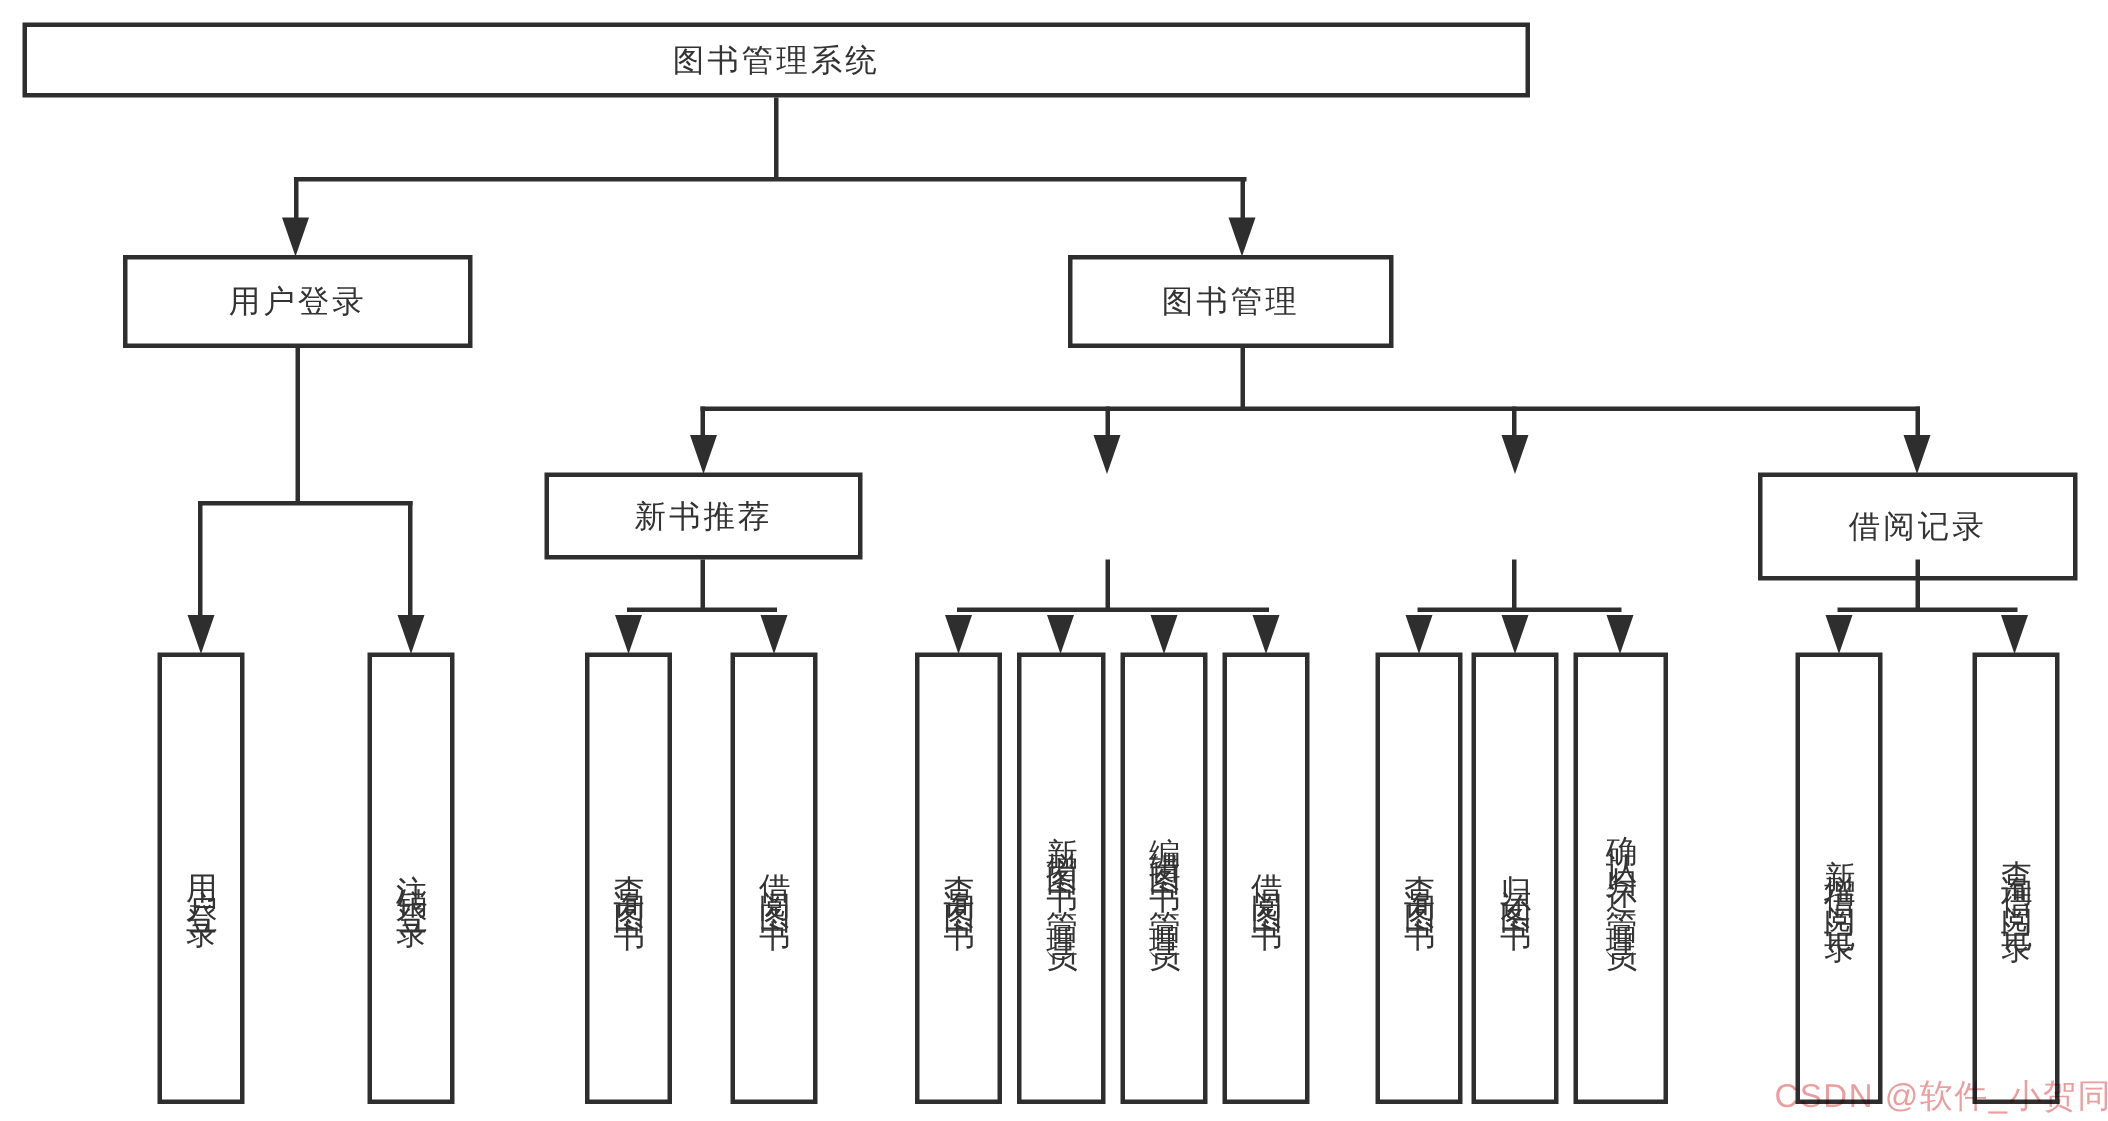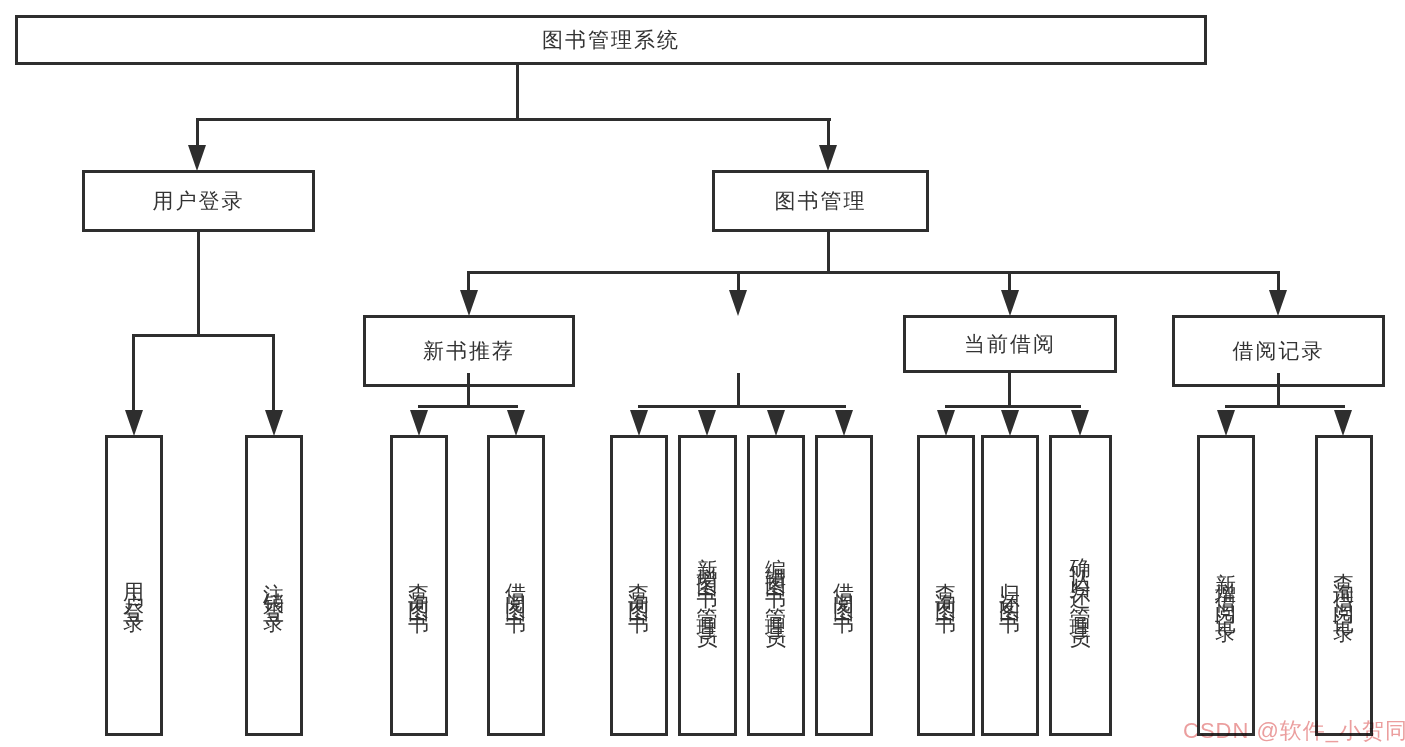--- a/index.html
+++ b/index.html
@@ -26,36 +26,33 @@
   .watermark{
     position:absolute;left:1183px;top:716px;font-size:22px;letter-spacing:1px;
     color:#eb9e9e;mix-blend-mode:multiply;white-space:nowrap;z-index:5;
   }
 </style>
 </head>
 <body>
 
 <div class="canvas">
 
-  <div class="box" style="left:15px;top:15px;width:1192px;height:50px">
+  <div class="box" style="left:15px;top:15px;width:1005px;height:50px">
     <span class="hlabel">图书管理系统</span>
   </div>
 
   <div class="box" style="left:82px;top:170px;width:233px;height:62px">
     <span class="hlabel">用户登录</span>
   </div>
   <div class="box" style="left:712px;top:170px;width:217px;height:62px">
     <span class="hlabel">图书管理</span>
   </div>
 
-  <div class="box" style="left:363px;top:315px;width:212px;height:72px">
+  <div class="box" style="left:363px;top:315px;width:212px;height:58px">
     <span class="hlabel">新书推荐</span>
-  </div>
-  <div class="box" style="left:903px;top:315px;width:214px;height:58px">
-    <span class="hlabel">当前借阅</span>
   </div>
   <div class="box" style="left:1172px;top:315px;width:213px;height:72px">
     <span class="hlabel">借阅记录</span>
   </div>
 
   <div class="box leaf" style="left:105px;top:435px;width:58px;height:301px">
     <span class="vlabel">用户登录</span>
   </div>
   <div class="box leaf" style="left:245px;top:435px;width:58px;height:301px">
     <span class="vlabel">注销登录</span>

